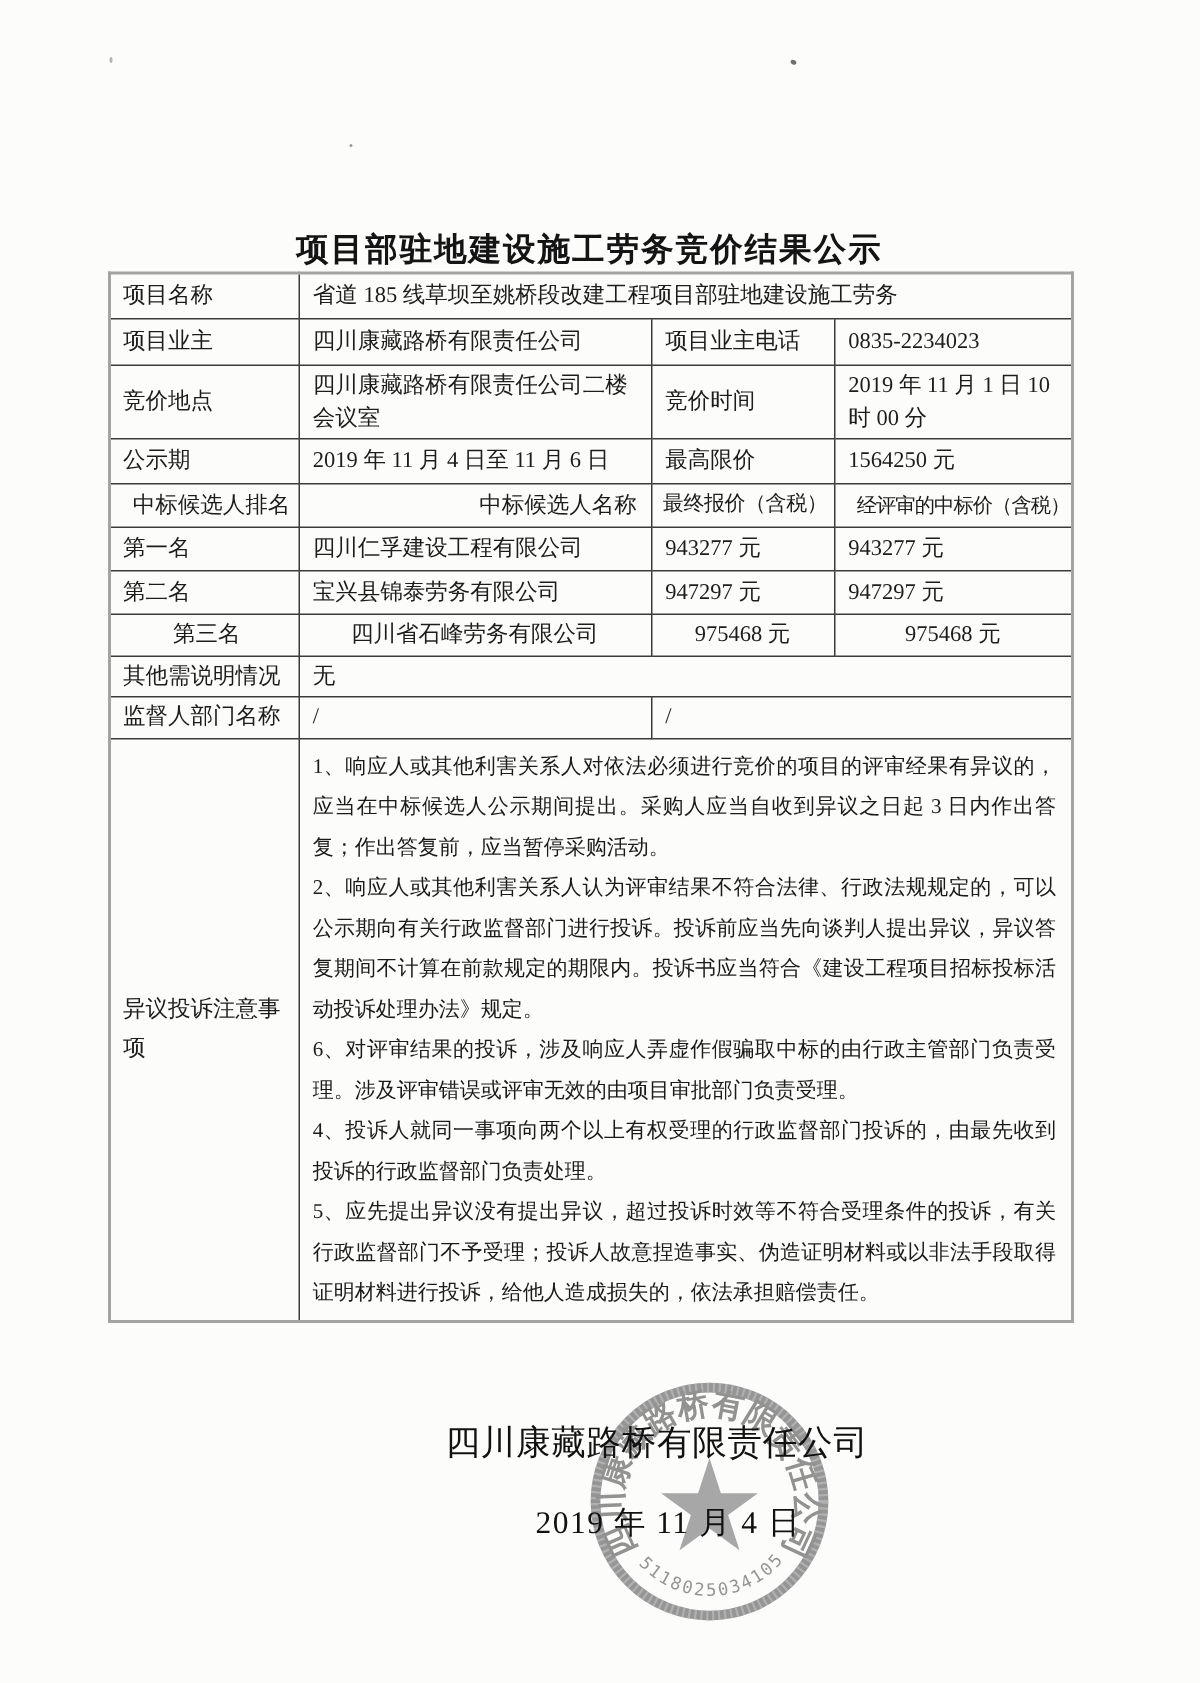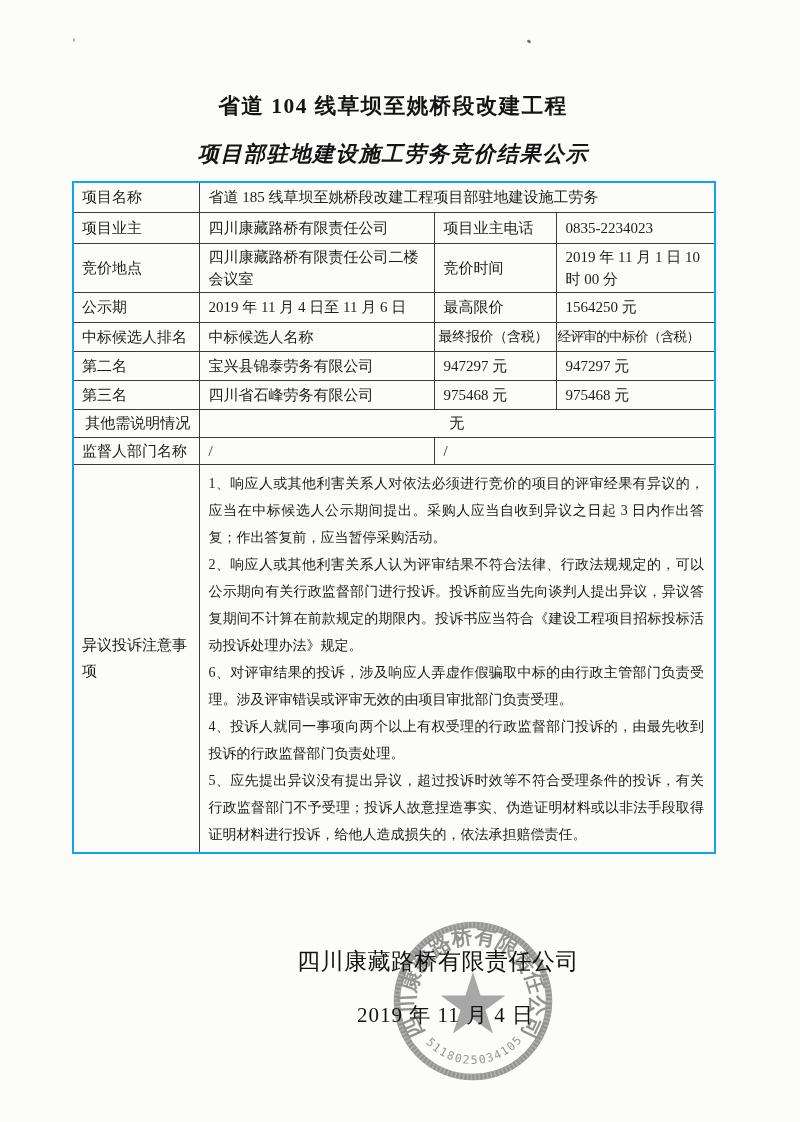--- a/index.html
+++ b/index.html
@@ -6,38 +6,38 @@
   .page{
     position:relative;width:800px;height:1122px;margin:0 auto;
     background:#fcfcfa;overflow:hidden;
     font-family:"Liberation Serif","DejaVu Serif",serif;color:#1c1c1c;
   }
   .title{
     position:absolute;left:72px;width:642px;text-align:center;
     font-weight:bold;font-size:21.5px;letter-spacing:1.5px;color:#141414;
   }
   .t1{top:91px;}
-  .t2{top:139px;font-style:italic;}
+  .t2{top:151px;}
 
   .doc-table{
     position:absolute;left:72px;top:181px;width:642px;
     border-collapse:collapse;table-layout:fixed;
   }
   .doc-table td{
     border:1.5px solid #3b3b3b;font-size:15px;color:#1c1c1c;
     padding:2px 9px;vertical-align:middle;line-height:22px;
     overflow:hidden;
   }
-  .doc-table{border:2px solid #0ea5e9;}
+  .doc-table{border:2px solid #a3a3a3;}
   .doc-table td.lbl{padding:2px 5px 2px 8px;}
   .doc-table tr:nth-child(1){height:30px;}
   .doc-table tr:nth-child(2){height:31px;}
   .doc-table tr:nth-child(3){height:49px;}
   .doc-table tr:nth-child(4){height:30px;}
-  .doc-table tr:nth-child(5){height:29px;}
+  .doc-table tr:nth-child(5){height:29px;text-align:right;}
   .doc-table tr:nth-child(6){height:29px;}
   .doc-table tr:nth-child(7){height:29px;}
   .doc-table tr:nth-child(8){height:28px;text-align:center;}
   .doc-table tr:nth-child(9){height:23px;}
   .doc-table tr:nth-child(10){height:28px;}
   .doc-table tr:nth-child(11){height:384px;}
   td.hdr{font-size:14px;letter-spacing:-0.3px;padding:2px 4px;margin-top:20px;}
   td.hdr-tight{font-size:13.5px;letter-spacing:-0.6px;padding:2px 1px;}
   td.notice-cell{vertical-align:top;padding:5px 10px 4px 9px;}
   .notice-cell p{
@@ -63,21 +63,20 @@
 </style>
 </head>
 <body>
 
 <div class="page">
 
   <div class="speck sp1"></div>
   <div class="speck sp2"></div>
   <div class="speck sp3"></div>
 
-  <div class="title t1">省道 104 线草坝至姚桥段改建工程</div>
   <div class="title t2">项目部驻地建设施工劳务竞价结果公示</div>
 
   <table class="doc-table">
     <colgroup>
       <col style="width:126px">
         <col style="width:235px">
         <col style="width:122px">
         <col style="width:159px">
     </colgroup>
     <tbody>
@@ -101,20 +100,26 @@
         <td class="lbl">公示期</td>
         <td>2019 年 11 月 4 日至 11 月 6 日</td>
         <td>最高限价</td>
         <td>1564250 元</td>
       </tr>
       <tr>
         <td class="lbl">中标候选人排名</td>
         <td>中标候选人名称</td>
         <td class="hdr">最终报价（含税）</td>
         <td class="hdr-tight">经评审的中标价（含税）</td>
+      </tr>
+      <tr>
+        <td class="lbl">第一名</td>
+        <td>四川仁孚建设工程有限公司</td>
+        <td>943277 元</td>
+        <td>943277 元</td>
       </tr>
       <tr>
         <td class="lbl">第二名</td>
         <td>宝兴县锦泰劳务有限公司</td>
         <td>947297 元</td>
         <td>947297 元</td>
       </tr>
       <tr>
         <td class="lbl">第三名</td>
         <td>四川省石峰劳务有限公司</td>

